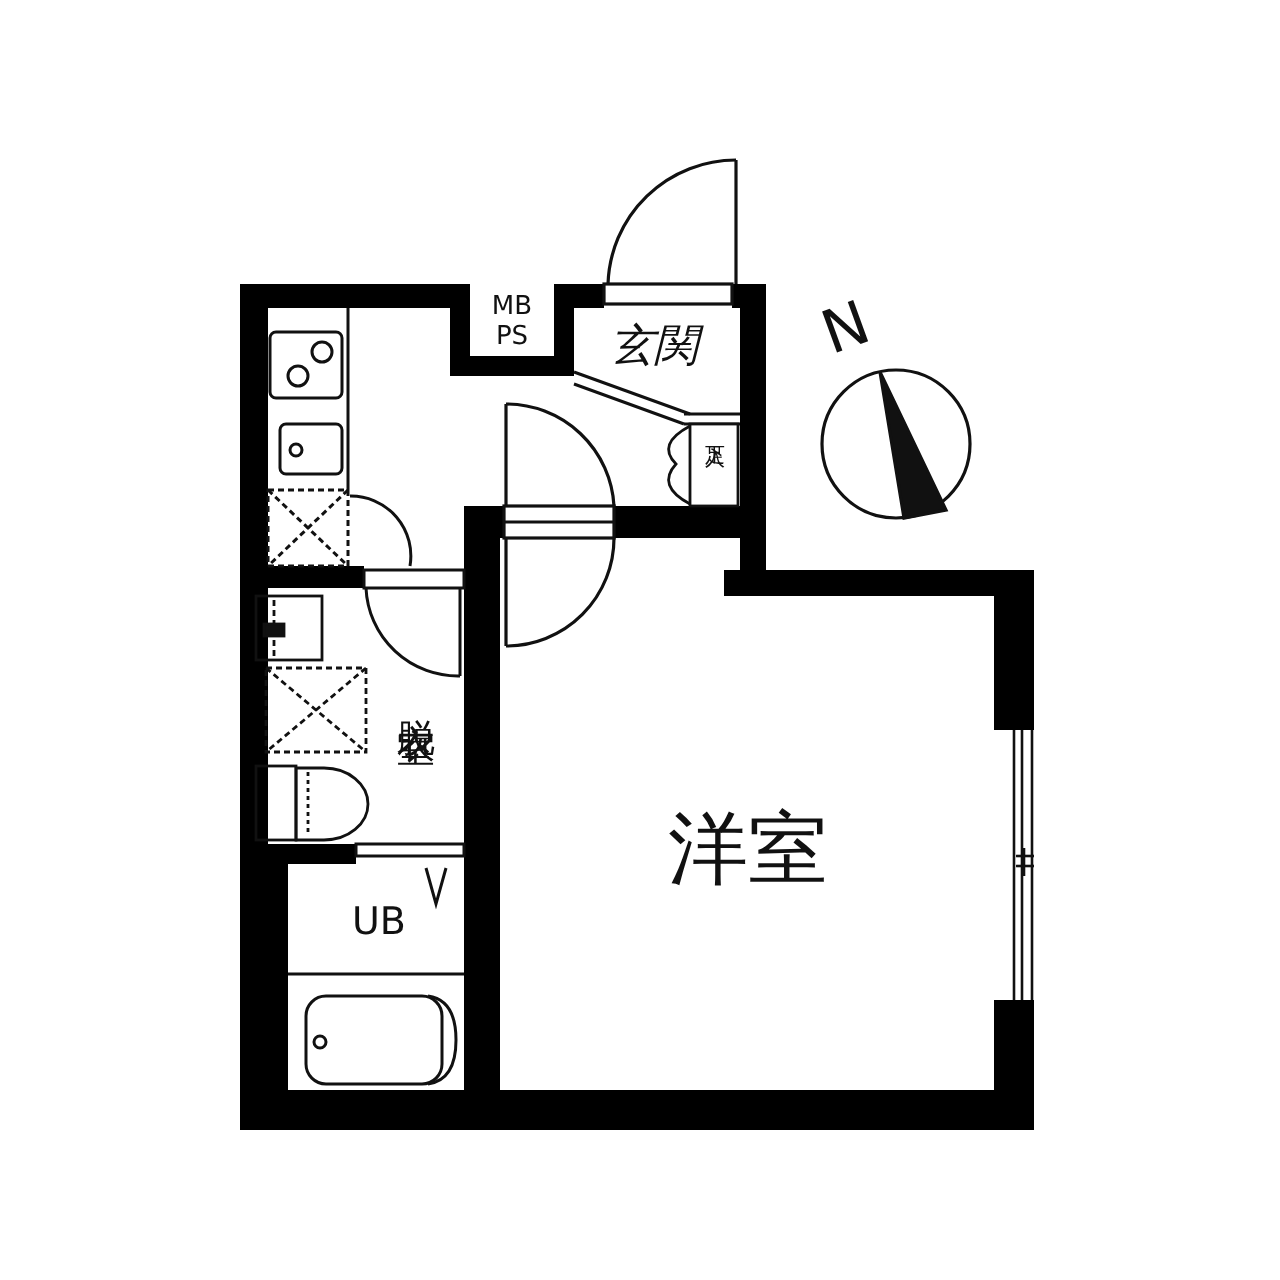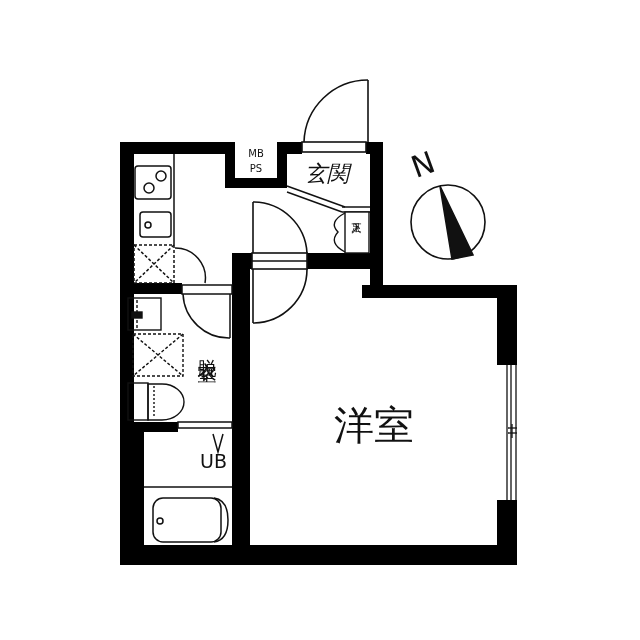--- a/index.html
+++ b/index.html
@@ -3,22 +3,22 @@
 <meta charset="utf-8">
 <style>
   html, body { margin: 0; padding: 0; background: #ffffff; }
   body { width: 640px; height: 640px; overflow: hidden; position: relative; font-family: "DejaVu Sans", sans-serif; }
   svg { position: absolute; left: 0; top: 0; }
   .lbl { position: absolute; color: #111; font-family: "DejaVu Sans", sans-serif; line-height: 1; white-space: nowrap; }
   .lbl-big { font-size: 40px; }
   .lbl-mid { font-size: 22px; }
   .lbl-vert { font-size: 19px; writing-mode: vertical-rl; letter-spacing: 2px; }
   .lbl-tiny { font-size: 10px; writing-mode: vertical-rl; }
-  .lbl-mbps { font-size: 10px; text-align: center; line-height: 15px; }
-  .lbl-ub { font-size: 19px; margin-left: 24px; }
+  .lbl-mbps { font-size: 13px; text-align: center; line-height: 15px; }
+  .lbl-ub { font-size: 19px; }
   .lbl-n { font-size: 30px; transform: rotate(-20deg); }
 </style>
 </head>
 <body>
 
 <svg width="640" height="640" viewBox="0 0 640 640">
 
   <g fill="#000">
 
     <rect x="120" y="142" width="14" height="423"></rect>

